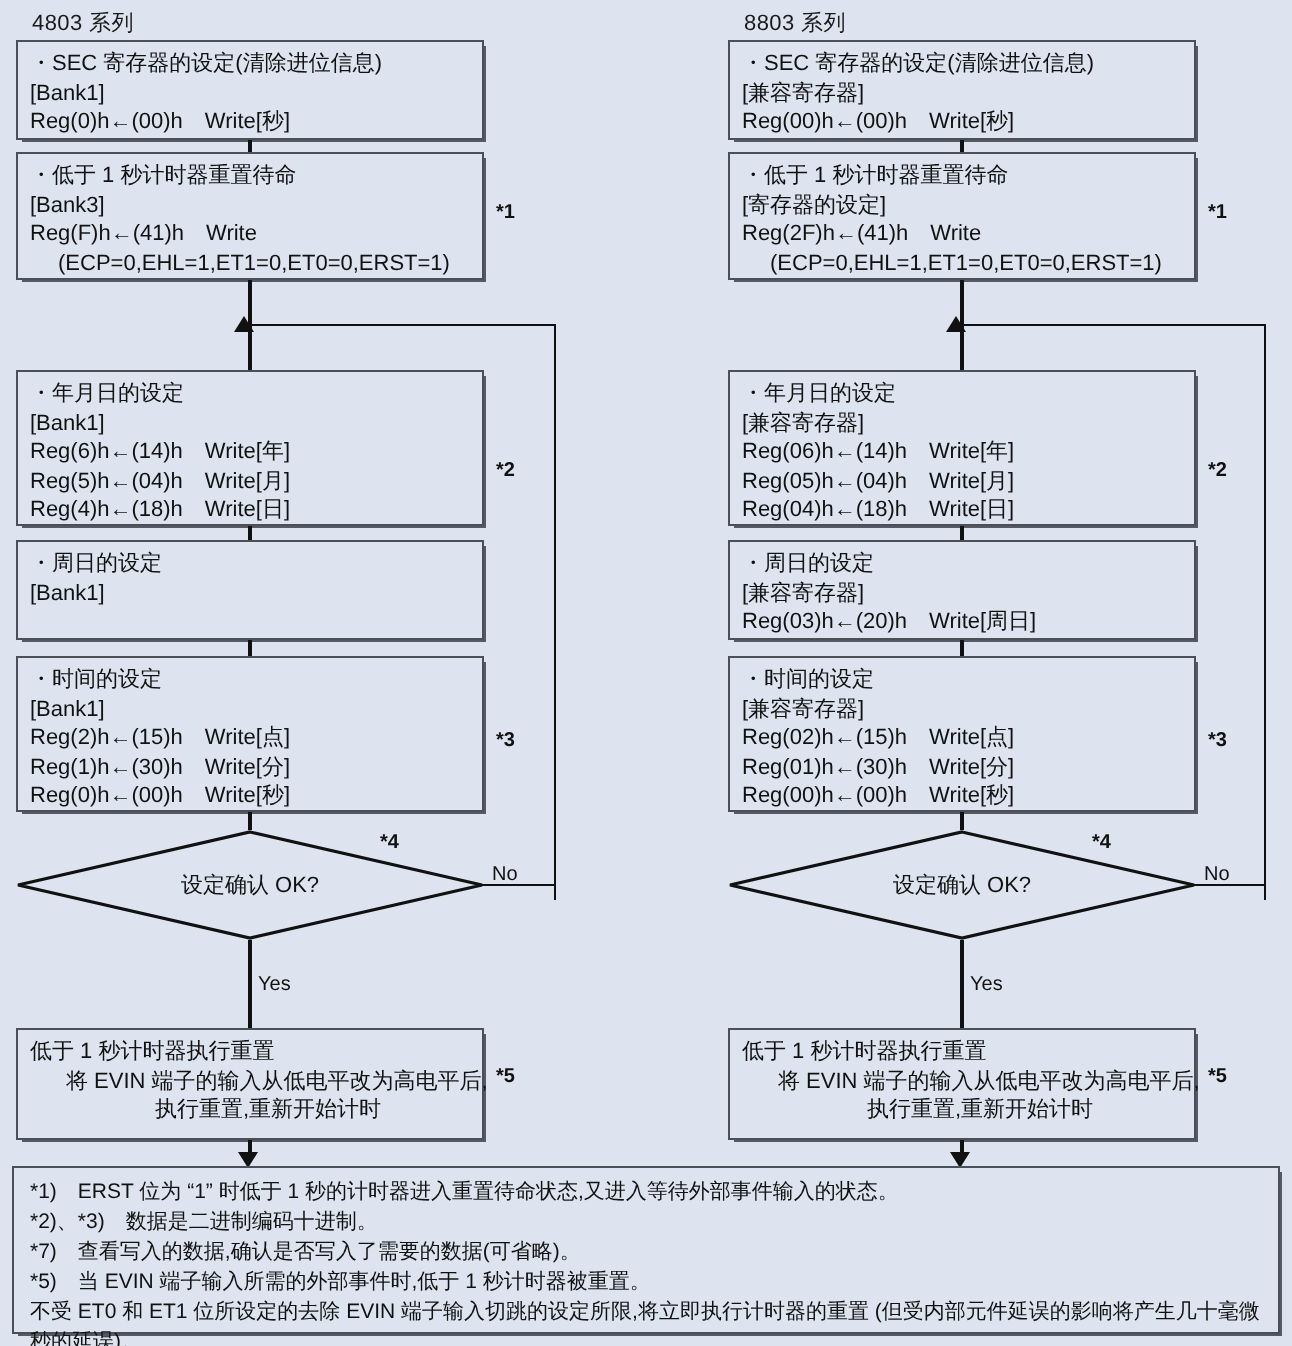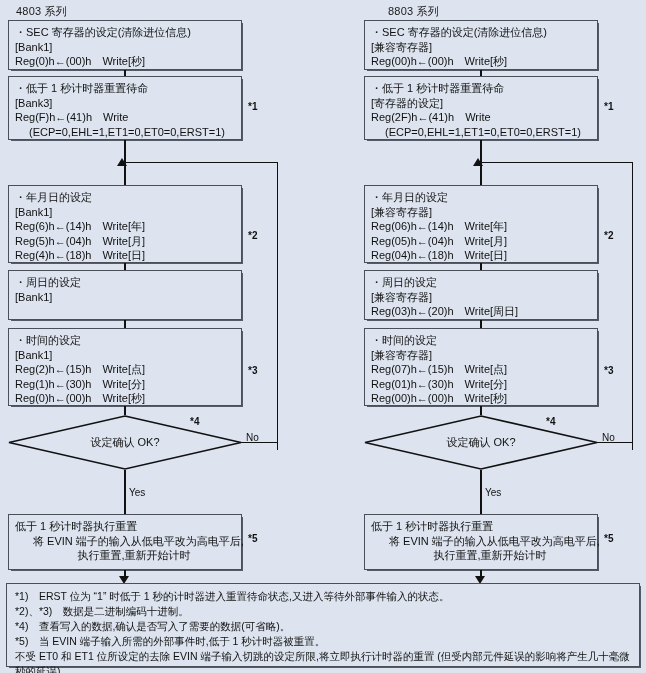--- a/index.html
+++ b/index.html
@@ -102,21 +102,21 @@
   }
   .notes .nline{white-space:nowrap;}
   .notes .nwrap{white-space:normal;}
 </style>
 </head>
 <body>
 
 <div class="canvas">
 
   <div class="col-title" style="left:16px;top:4px;">4803 系列</div>
-  <div class="col-title" style="left:388px;top:4px;">8803 系列</div>
+  <div class="col-title" style="left:372px;top:4px;">8803 系列</div>
 
   <div class="pbox" style="left:8px;top:20px;width:234px;height:50px;">
     <div class="ln">・SEC 寄存器的设定(清除进位信息)</div>
     <div class="ln">[Bank1]</div>
     <div class="ln">Reg(0)h←(00)h　Write[秒]</div>
   </div>
 
   <div class="vline" style="left:124px;top:70px;height:6px;"></div>
 
   <div class="pbox" style="left:8px;top:76px;width:234px;height:64px;">
@@ -226,21 +226,21 @@
     <div class="ln">・周日的设定</div>
     <div class="ln">[兼容寄存器]</div>
     <div class="ln">Reg(03)h←(20)h　Write[周日]</div>
   </div>
 
   <div class="vline" style="left:480px;top:320px;height:8px;"></div>
 
   <div class="pbox" style="left:364px;top:328px;width:234px;height:78px;">
     <div class="ln">・时间的设定</div>
     <div class="ln">[兼容寄存器]</div>
-    <div class="ln">Reg(07)h←(15)h　Write[点]</div>
+    <div class="ln">Reg(02)h←(15)h　Write[点]</div>
     <div class="ln">Reg(01)h←(30)h　Write[分]</div>
     <div class="ln">Reg(00)h←(00)h　Write[秒]</div>
   </div>
   <div class="fnmark" style="left:604px;top:365px;">*3</div>
 
   <div class="vline" style="left:480px;top:406px;height:9px;"></div>
 
   <div class="diamond" style="left:364px;top:415px;width:234px;height:55px;">
     <svg width="234" height="55" viewBox="0 0 234 55">
       <polygon points="117,1 233,27.5 117,54 1,27.5" fill="#dde4ef" stroke="#111" stroke-width="1.6"></polygon>
@@ -260,18 +260,18 @@
     <div class="ln ind2">执行重置,重新开始计时</div>
   </div>
   <div class="fnmark" style="left:604px;top:533px;">*5</div>
 
   <div class="vline" style="left:480px;top:570px;height:9px;"></div>
   <div class="arrow-down" style="left:475px;top:576px;"></div>
 
   <div class="notes" style="left:6px;top:583px;width:634px;height:84px;">
     <div class="nline">*1)　ERST 位为 “1” 时低于 1 秒的计时器进入重置待命状态,又进入等待外部事件输入的状态。</div>
     <div class="nline">*2)、*3)　数据是二进制编码十进制。</div>
-    <div class="nline">*4)　查看写入的数据,确认是否写入了需要的数据(可省略)。</div>
+    <div class="nline">*7)　查看写入的数据,确认是否写入了需要的数据(可省略)。</div>
     <div class="nline">*5)　当 EVIN 端子输入所需的外部事件时,低于 1 秒计时器被重置。</div>
     <div class="nwrap">不受 ET0 和 ET1 位所设定的去除 EVIN 端子输入切跳的设定所限,将立即执行计时器的重置 (但受内部元件延误的影响将产生几十毫微秒的延误)。</div>
   </div>
 
 </div>
 
 </body></html>

